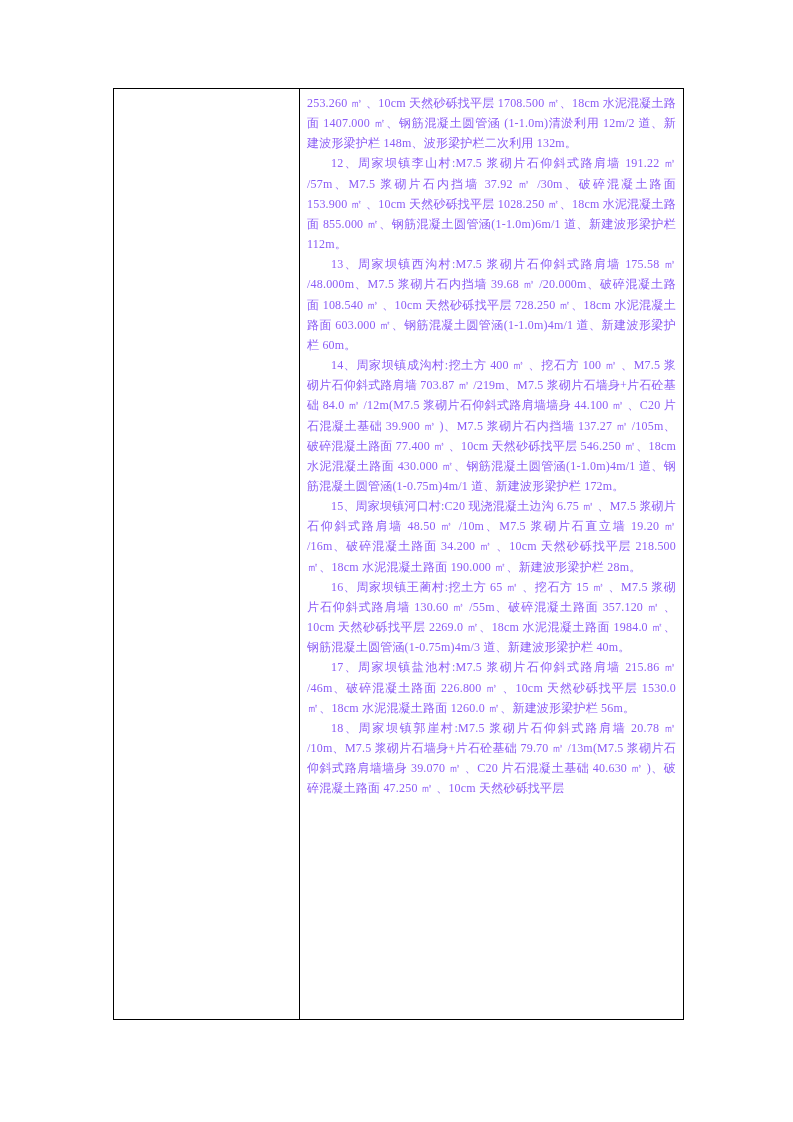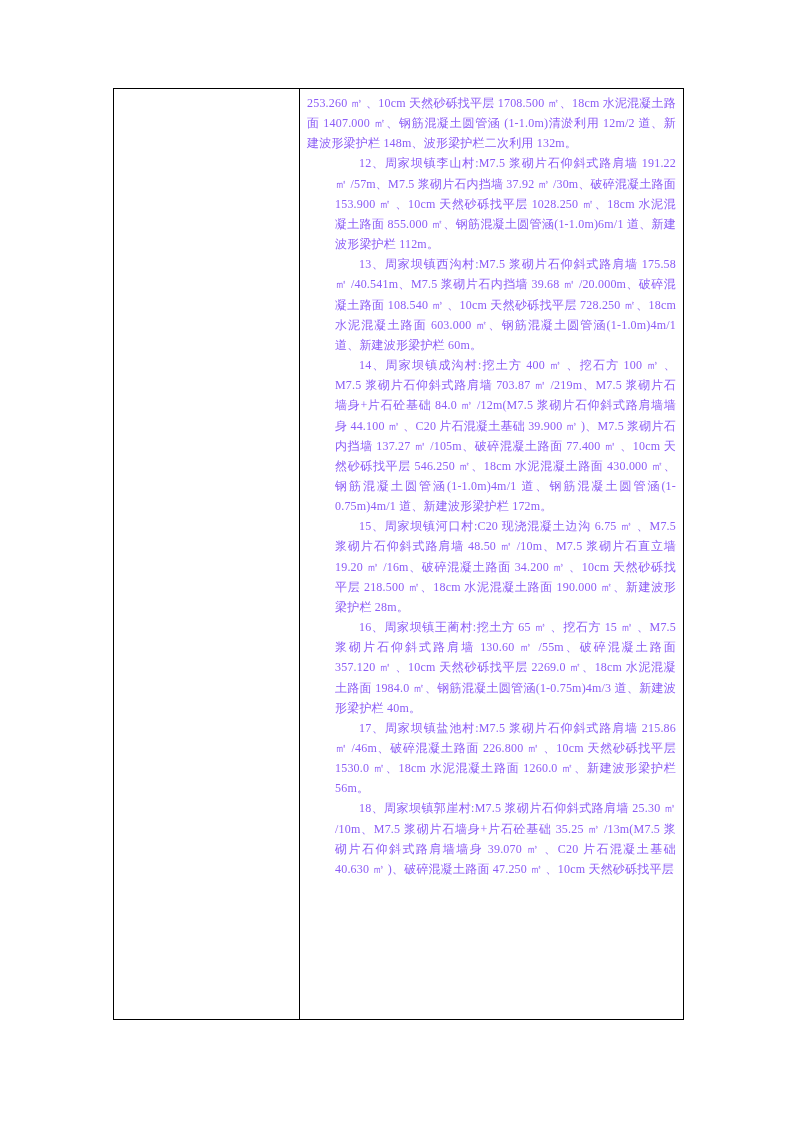--- a/index.html
+++ b/index.html
@@ -41,44 +41,43 @@
     font-size: 12px;
     line-height: 1.68;
     text-align: justify;
     text-justify: inter-ideograph;
     color: #8b5cf6;
     margin: 0;
     letter-spacing: 0.2px;
   }
   .para.indent {
     text-indent: 2em;
-    margin-left: 28px;
   }
   .empty-left {
     min-height: 920px;
   }
 </style>
 </head>
 <body>
 
 <div class="page">
   <table class="doc-table">
     <tbody>
         <tr>
       <td class="col-left">
         <div class="cell-inner empty-left"></div>
       </td>
       <td class="col-right">
         <div class="cell-inner">
           <p class="para">253.260 ㎥ 、10cm 天然砂砾找平层 1708.500 ㎡、18cm 水泥混凝土路面 1407.000 ㎡、钢筋混凝土圆管涵 (1-1.0m)清淤利用 12m/2 道、新建波形梁护栏 148m、波形梁护栏二次利用 132m。</p>
           <p class="para indent">12、周家坝镇李山村:M7.5 浆砌片石仰斜式路肩墙 191.22 ㎥ /57m、M7.5 浆砌片石内挡墙 37.92 ㎥ /30m、破碎混凝土路面 153.900 ㎡ 、10cm 天然砂砾找平层 1028.250 ㎡、18cm 水泥混凝土路面 855.000 ㎡、钢筋混凝土圆管涵(1-1.0m)6m/1 道、新建波形梁护栏 112m。</p>
-          <p class="para indent">13、周家坝镇西沟村:M7.5 浆砌片石仰斜式路肩墙 175.58 ㎥ /40.541m、M7.5 浆砌片石内挡墙 39.68 ㎥ /20.000m、破碎混凝土路面 108.540 ㎥ 、10cm 天然砂砾找平层 728.250 ㎡、18cm 水泥混凝土路面 603.000 ㎡、钢筋混凝土圆管涵(1-1.0m)4m/1 道、新建波形梁护栏 60m。</p>
+          <p class="para indent">13、周家坝镇西沟村:M7.5 浆砌片石仰斜式路肩墙 175.58 ㎥ /48.000m、M7.5 浆砌片石内挡墙 39.68 ㎥ /20.000m、破碎混凝土路面 108.540 ㎥ 、10cm 天然砂砾找平层 728.250 ㎡、18cm 水泥混凝土路面 603.000 ㎡、钢筋混凝土圆管涵(1-1.0m)4m/1 道、新建波形梁护栏 60m。</p>
           <p class="para indent">14、周家坝镇成沟村:挖土方 400 ㎥ 、挖石方 100 ㎥ 、M7.5 浆砌片石仰斜式路肩墙 703.87 ㎥ /219m、M7.5 浆砌片石墙身+片石砼基础 84.0 ㎥ /12m(M7.5 浆砌片石仰斜式路肩墙墙身 44.100 ㎥ 、C20 片石混凝土基础 39.900 ㎥ )、M7.5 浆砌片石内挡墙 137.27 ㎥ /105m、破碎混凝土路面 77.400 ㎥ 、10cm 天然砂砾找平层 546.250 ㎡、18cm 水泥混凝土路面 430.000 ㎡、钢筋混凝土圆管涵(1-1.0m)4m/1 道、钢筋混凝土圆管涵(1-0.75m)4m/1 道、新建波形梁护栏 172m。</p>
           <p class="para indent">15、周家坝镇河口村:C20 现浇混凝土边沟 6.75 ㎥ 、M7.5 浆砌片石仰斜式路肩墙 48.50 ㎥ /10m、M7.5 浆砌片石直立墙 19.20 ㎥ /16m、破碎混凝土路面 34.200 ㎥ 、10cm 天然砂砾找平层 218.500 ㎡、18cm 水泥混凝土路面 190.000 ㎡、新建波形梁护栏 28m。</p>
           <p class="para indent">16、周家坝镇王蔺村:挖土方 65 ㎥ 、挖石方 15 ㎥ 、M7.5 浆砌片石仰斜式路肩墙 130.60 ㎥ /55m、破碎混凝土路面 357.120 ㎥ 、10cm 天然砂砾找平层 2269.0 ㎡、18cm 水泥混凝土路面 1984.0 ㎡、钢筋混凝土圆管涵(1-0.75m)4m/3 道、新建波形梁护栏 40m。</p>
           <p class="para indent">17、周家坝镇盐池村:M7.5 浆砌片石仰斜式路肩墙 215.86 ㎥ /46m、破碎混凝土路面 226.800 ㎥ 、10cm 天然砂砾找平层 1530.0 ㎡、18cm 水泥混凝土路面 1260.0 ㎡、新建波形梁护栏 56m。</p>
-          <p class="para indent">18、周家坝镇郭崖村:M7.5 浆砌片石仰斜式路肩墙 25.30 ㎥ /10m、M7.5 浆砌片石墙身+片石砼基础 35.25 ㎥ /13m(M7.5 浆砌片石仰斜式路肩墙墙身 39.070 ㎥ 、C20 片石混凝土基础 40.630 ㎥ )、破碎混凝土路面 47.250 ㎥ 、10cm 天然砂砾找平层</p>
+          <p class="para indent">18、周家坝镇郭崖村:M7.5 浆砌片石仰斜式路肩墙 20.78 ㎥ /10m、M7.5 浆砌片石墙身+片石砼基础 79.70 ㎥ /13m(M7.5 浆砌片石仰斜式路肩墙墙身 39.070 ㎥ 、C20 片石混凝土基础 40.630 ㎥ )、破碎混凝土路面 47.250 ㎥ 、10cm 天然砂砾找平层</p>
         </div>
       </td>
     </tr>
   </tbody>
     </table>
 </div>
 
 </body></html>

